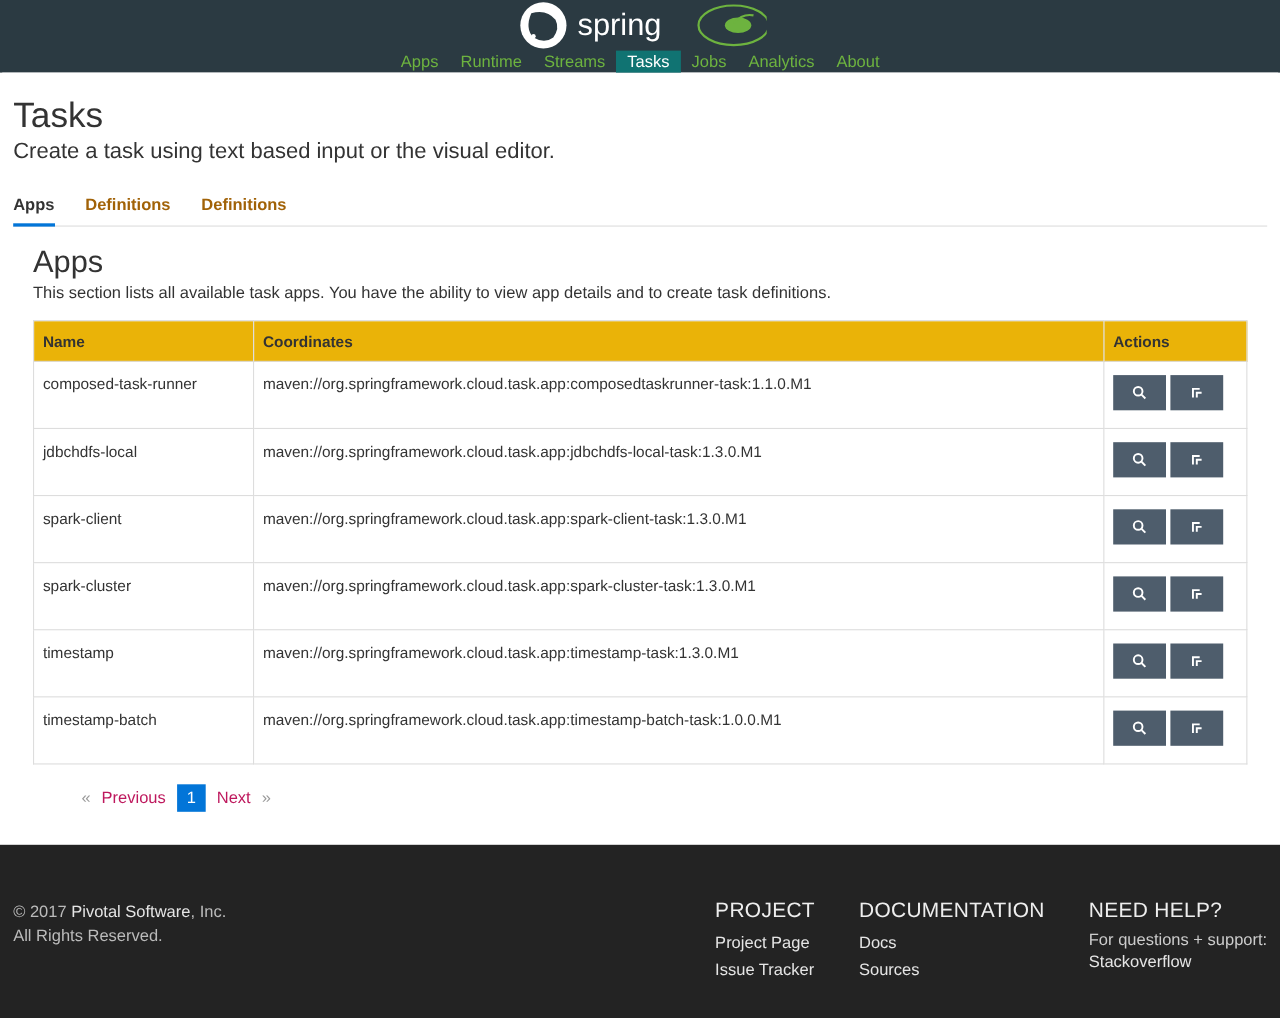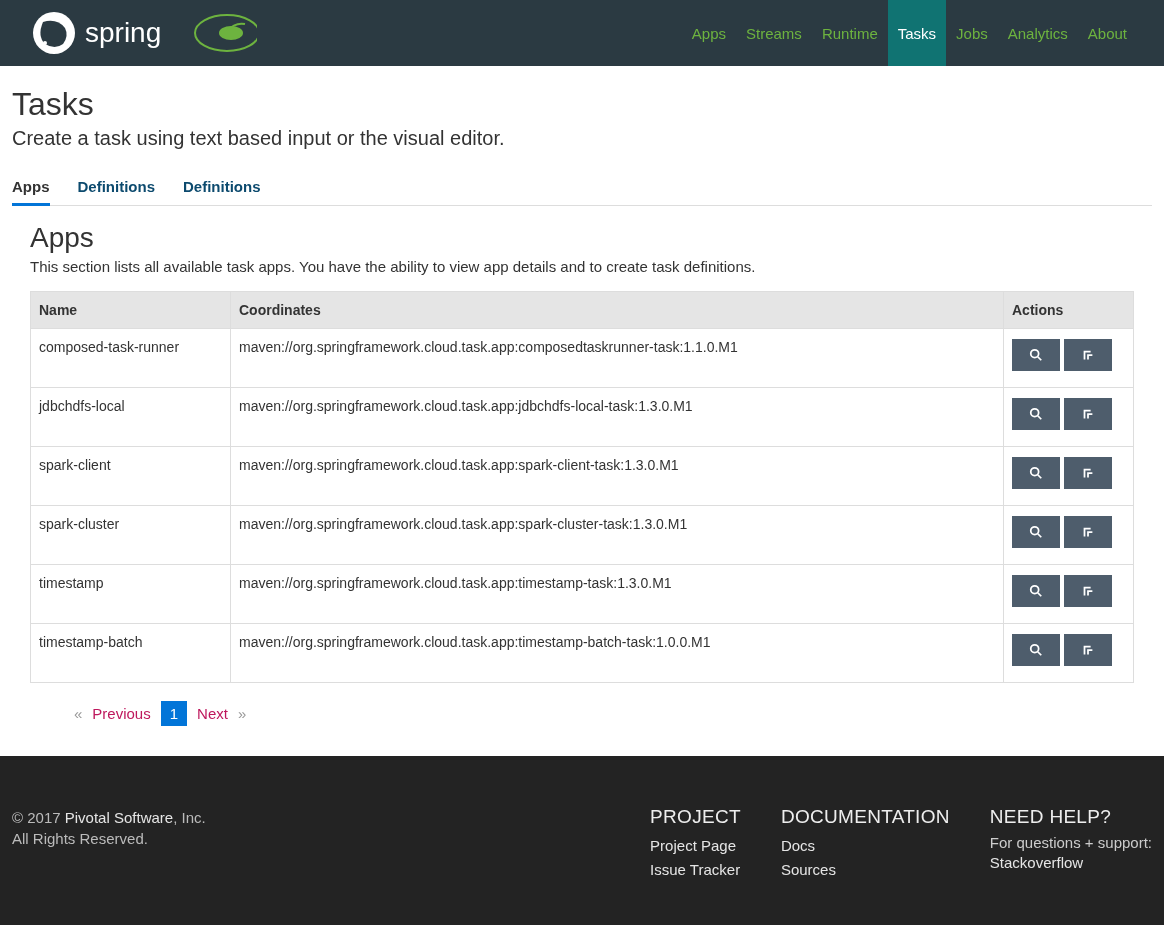--- a/index.html
+++ b/index.html
@@ -1,35 +1,35 @@
 <!DOCTYPE html>
 <html><head>
 <meta charset="utf-8">
 <style>
 * { box-sizing: border-box; margin: 0; padding: 0; }
 body { font-family: -apple-system, BlinkMacSystemFont, "Segoe UI", Helvetica, Arial, sans-serif; color: #333; }
-.header { background: #2b3a42; height: 66px; display: flex; align-items: center; justify-content: space-between; padding: 0 27px; }
+.header { background: #2b3a42; height: 66px; display: flex; align-items: center; justify-content: space-between; padding: 0 8px; flex-direction: column; }
 .logo { display: flex; align-items: center; }
 .logo svg { display: block; }
 .nav { display: flex; height: 66px; }
 .nav-item { display: flex; align-items: center; padding: 0 10px; color: #6db33f; text-decoration: none; cursor: pointer; font-size: 15px; }
 .nav-item.active { background: #107372; color: #fff; }
 .content { background: #fff; margin: 0 2px; padding: 20px 10px 30px 10px; }
 .page-title { font-size: 32px; font-weight: 400; color: #333; margin-bottom: 4px; }
 .page-subtitle { font-size: 20px; color: #333; margin-bottom: 20px; }
 .tabs { display: flex; border-bottom: 1px solid #ddd; gap: 28px; margin-bottom: 16px; }
-.tab { padding: 8px 0; font-size: 15px; color: #0c4a6e; font-weight: 600; cursor: pointer; border-bottom: 3px solid transparent; margin-bottom: -1px; }
+.tab { padding: 8px 0; font-size: 15px; color: #a16207; font-weight: 600; cursor: pointer; border-bottom: 3px solid transparent; margin-bottom: -1px; }
 .tab.active { color: #333; border-bottom-color: #0275d8; }
 .subsection { padding: 0 18px; }
 .section-title { font-size: 28px; font-weight: 400; margin-bottom: 4px; }
 .section-subtitle { font-size: 15px; margin-bottom: 16px; }
 .table { width: 100%; border-collapse: collapse; border: 1px solid #ddd; }
 .table th, .table td { border: 1px solid #ddd; padding: 10px 8px; text-align: left; font-size: 14px; vertical-align: top; }
-.table th { background: #e5e5e5; font-weight: 600; }
-.table td { padding-bottom: 16px; }
+.table th { background: #eab308; font-weight: 600; }
+.table td { padding-top: 12px; padding-bottom: 16px; }
 .col-name { width: 200px; }
 .col-actions { width: 130px; }
 .action-btns { display: flex; gap: 4px; }
 .action-btn { width: 48px; height: 32px; background: #4e5d6c; border: none; display: flex; align-items: center; justify-content: center; cursor: pointer; }
 .action-btn svg { fill: #fff; }
 .pagination { display: flex; align-items: center; gap: 4px; margin-top: 18px; padding-left: 44px; font-size: 15px; }
 .page-link { color: #be185d; cursor: pointer; padding: 4px 6px; }
 .page-num { background: #0275d8; color: #fff; padding: 4px 9px; }
 .page-chev { color: #999; }
 .footer { background: #232323; min-height: 180px; padding: 50px 12px 40px; color: #ccc; display: flex; gap: 40px; font-size: 15px; }
@@ -49,22 +49,22 @@
       <path d="M 16 12 Q 30 8 38 18 Q 42 26 36 34 Q 28 40 18 34 Q 10 26 16 12 Z" fill="#2b3a42"></path>
       <circle cx="18" cy="33" r="2" fill="#fff"></circle>
       <text x="58" y="32" font-family="sans-serif" font-size="28" fill="#fff" font-weight="300">spring</text>
       <ellipse cx="200" cy="23" rx="32" ry="18" fill="none" stroke="#6db33f" stroke-width="2"></ellipse>
       <ellipse cx="204" cy="23" rx="12" ry="7" fill="#6db33f"></ellipse>
       <path d="M 200 21 Q 208 12 218 14" fill="none" stroke="#6db33f" stroke-width="2"></path>
     </svg>
   </div>
   <div class="nav" id="nav-container">
       <a class="nav-item">Apps</a>
+      <a class="nav-item">Runtime</a>
       <a class="nav-item">Streams</a>
-      <a class="nav-item">Runtime</a>
       <a class="nav-item active">Tasks</a>
       <a class="nav-item">Jobs</a>
       <a class="nav-item">Analytics</a>
       <a class="nav-item">About</a>
     </div>
 </div>
 
 <div class="content">
   <div class="page-title">Tasks</div>
   <div class="page-subtitle">Create a task using text based input or the visual editor.</div>

